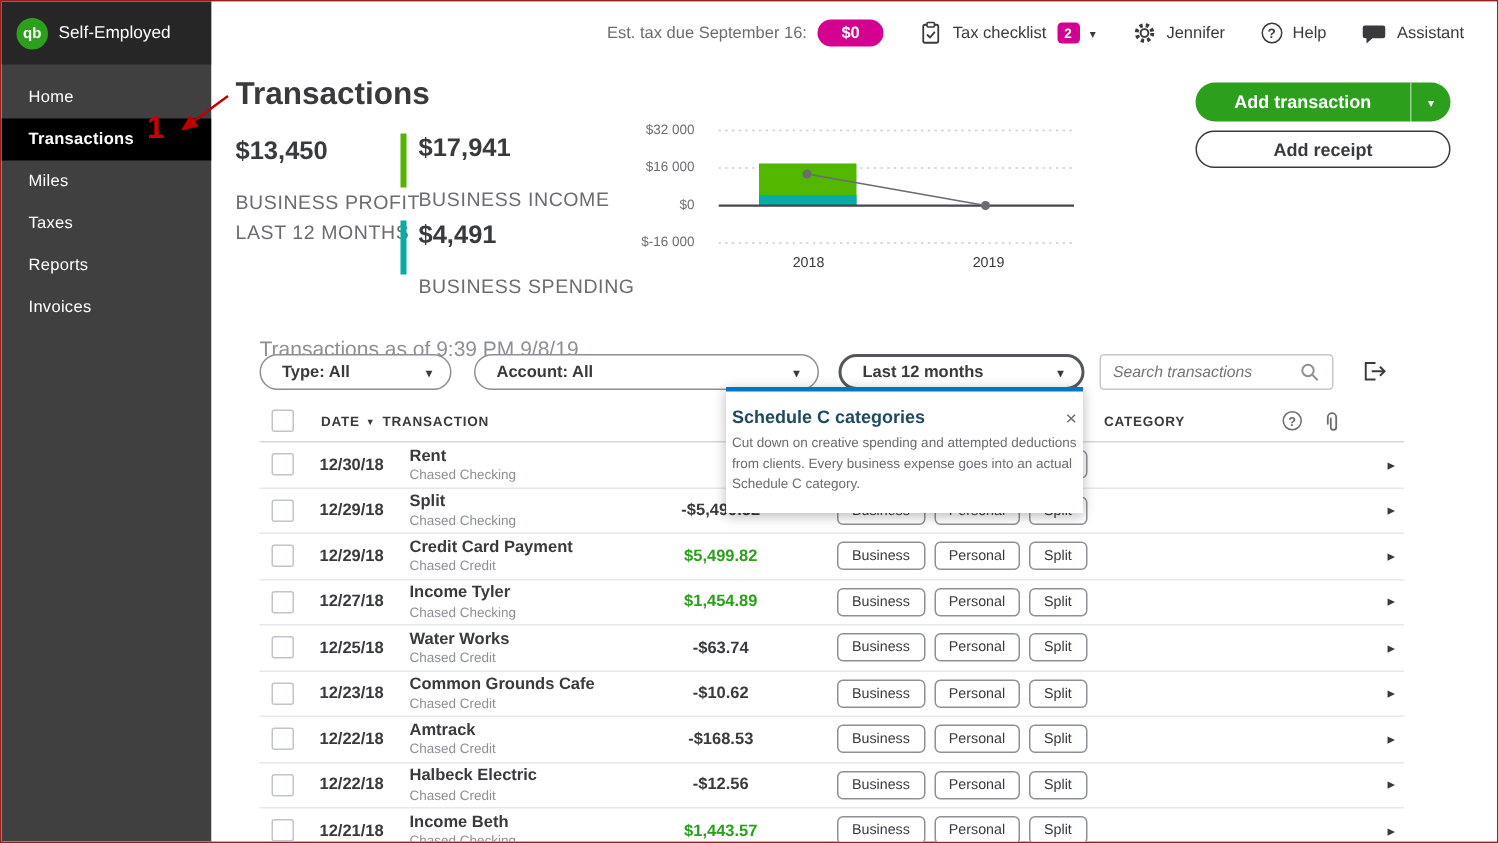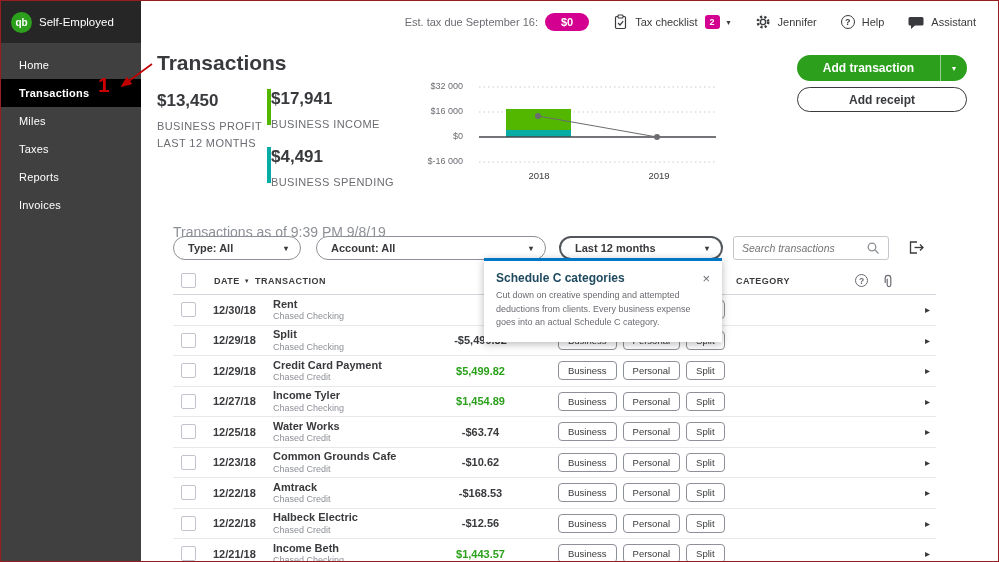--- a/index.html
+++ b/index.html
@@ -24,22 +24,22 @@
   .magenta-pill{background:#d4008f;color:#fff;font-weight:bold;border-radius:11px;padding:3px 16px;font-size:11px;cursor:pointer}
   .count-badge{background:#d4008f;color:#fff;border-radius:3px;font-size:9px;font-weight:bold;padding:2px 5px}
   .chev{font-size:8px}
   .circle-q{width:14px;height:14px;border:1.2px solid #393a3d;border-radius:50%;display:inline-flex;align-items:center;justify-content:center;font-size:9px;font-weight:bold}
 
   
   #main{position:absolute;left:140px;top:42px;right:0;bottom:0;background:#fff}
   #main h1{position:absolute;left:16px;top:8px;font-size:21px;font-weight:bold;color:#393a3d}
   .stat{position:absolute}
   .stat-amount{font-size:17px;font-weight:bold;color:#393a3d}
-  .stat-label{font-size:11px;color:#6b6c72;letter-spacing:.4px;line-height:1.55;margin-top:7px}
-  .barred{display:flex;gap:0}
+  .stat-label{font-size:13px;color:#6b6c72;letter-spacing:.4px;line-height:1.55;margin-top:14px}
+  .barred{display:flex;gap:8px}
   .vbar{width:4px;height:36px;flex:none}
 
   
   #chart-yticks{position:absolute;left:250px;top:36px;width:72px;height:110px}
   .ytick{position:absolute;right:0;width:100%;text-align:right;font-size:9px;color:#6b6c72;height:14px;line-height:14px}
   #profit-chart{position:absolute;left:338px;top:40px}
   .xlabel{position:absolute;top:127px;width:42px;text-align:center;font-size:9.5px;color:#393a3d}
 
   
   .btn-add{position:absolute;left:656px;top:12px;width:170px;height:26px;background:#2ca01c;border-radius:14px;color:#fff;display:flex;align-items:center;cursor:pointer}
@@ -68,21 +68,21 @@
   .cell-name{display:flex;flex-direction:column;line-height:1.3}
   .tname{font-size:11px;font-weight:bold}
   .taccount{font-size:9px;color:#8d9096}
   .cell-amount{font-size:11px;font-weight:bold;text-align:center;color:#393a3d}
   .cell-amount.pos{color:#2ca01c}
   .cell-cats{display:flex;gap:6px}
   .cat-btn{font-size:9.5px;border:1px solid #8d9096;border-radius:4px;background:#fff;padding:3px 9px;color:#393a3d;cursor:pointer;font-family:inherit;white-space:nowrap}
   .cell-chev{text-align:right;font-size:10px;color:#393a3d;cursor:pointer;padding-right:6px}
 
   
-  #popup{position:absolute;left:343px;top:215px;width:238px;background:#fff;border-top:3px solid #0077c5;box-shadow:0 2px 8px rgba(0,0,0,.28);padding:10px 12px 12px;z-index:10}
+  #popup{position:absolute;left:343px;top:215px;width:238px;background:#fff;border-top:3px solid #0077c5;box-shadow:0 2px 8px rgba(0,0,0,.28);padding:10px 4px 12px;z-index:10}
   .popup-head{display:flex;align-items:center;justify-content:space-between}
   .popup-title{font-size:12px;font-weight:bold;color:#1f4a5f}
   .popup-close{font-size:13px;color:#6b6c72;cursor:pointer;line-height:1}
   .popup-body{font-size:9px;color:#6b6c72;line-height:1.5;margin-top:4px}
 </style>
 </head>
 <body>
 
 <div id="app">
 

